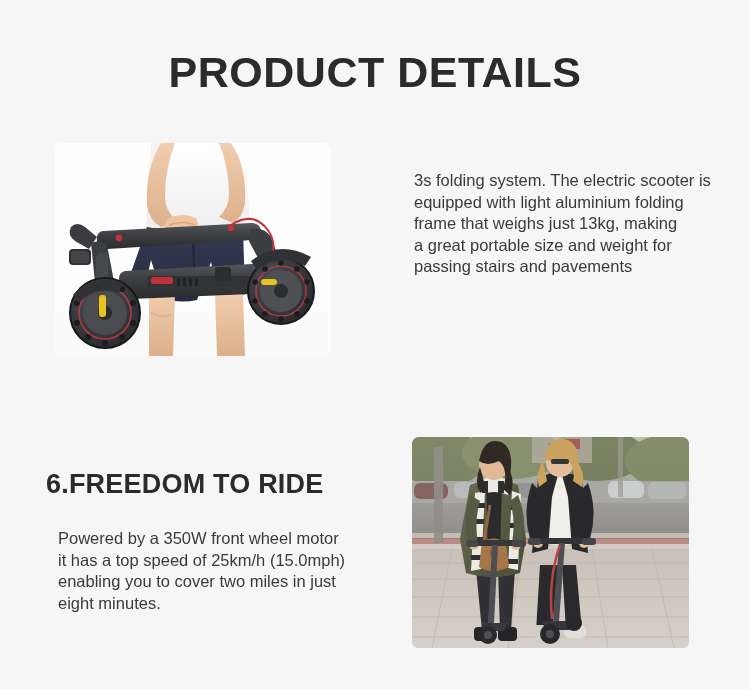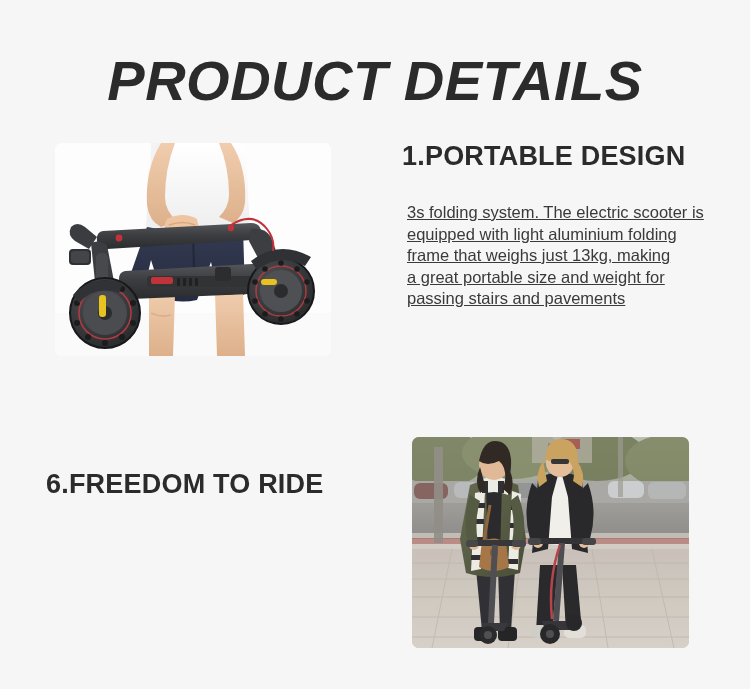--- a/index.html
+++ b/index.html
@@ -16,26 +16,25 @@
   }
 
   .page { position: relative; width: 750px; height: 689px; }
 
   
   .page-title {
     position: absolute;
     left: 0; top: 12px;
     width: 750px;
     text-align: center;
-    font-size: 56px;
+    font-size: 43px;
     font-weight: bold;
     letter-spacing: 0.5px;
     color: #2b2b2b;
     line-height: 62px;
-    font-style: italic;
   }
 
   
   .sec1-figure {
     position: absolute;
     left: 55px; top: 143px;
     width: 276px; height: 213px;
     border-radius: 7px;
     overflow: hidden;
     background: #ffffff;
@@ -50,23 +49,22 @@
     font-weight: bold;
     color: #2b2b2b;
     line-height: 32px;
     margin: 0;
     letter-spacing: 0.2px;
   }
   .sec-body {
     font-size: 16.5px;
     line-height: 21.5px;
     color: #3a3a3a;
-    margin: 5px;
+    margin: 12px;
     white-space: pre-line;
-    text-decoration: underline;
   }
   .sec1-text .sec-body { margin-top: 30px; }
 
   
   .sec2-text {
     position: absolute;
     left: 46px; top: 468px;
     width: 340px;
   }
   .sec2-text .sec-body { margin-top: 28px; }
@@ -205,30 +203,33 @@
 
       <path d="M196 118 q28 -22 60 -4 l-6 9 q-26 -14 -48 4 z" fill="#2f3134"></path>
 
       <path d="M176 82 q22 -14 36 4 q8 10 6 22" stroke="#c1323a" stroke-width="2" fill="none"></path>
 
       <rect x="160" y="124" width="16" height="14" rx="3" fill="#2b2d2f"></rect>
     </svg>
   </div>
 
   <div class="sec1-text">
-    <h2 class="sec-heading">1.PORTABLE DESIGN</h2>
     <p class="sec-body">3s folding system. The electric scooter is
 equipped with light aluminium folding
 frame that weighs just 13kg, making
 a great portable size and weight for
 passing stairs and pavements</p>
   </div>
 
   <div class="sec2-text">
     <h2 class="sec-heading">6.FREEDOM TO RIDE</h2>
+    <p class="sec-body">Powered by a 350W front wheel motor
+it has a top speed of 25km/h (15.0mph)
+enabling you to cover two miles in just
+eight minutes.</p>
   </div>
 
   <div class="sec2-figure">
     <svg class="photo" viewBox="0 0 277 211" preserveAspectRatio="xMidYMid slice">
       <defs>
         <linearGradient id="skyG" x1="0" y1="0" x2="0" y2="1">
           <stop offset="0" stop-color="#b9c0b2"></stop>
           <stop offset="1" stop-color="#9aa28f"></stop>
         </linearGradient>
         <linearGradient id="paveG" x1="0" y1="0" x2="0" y2="1">

